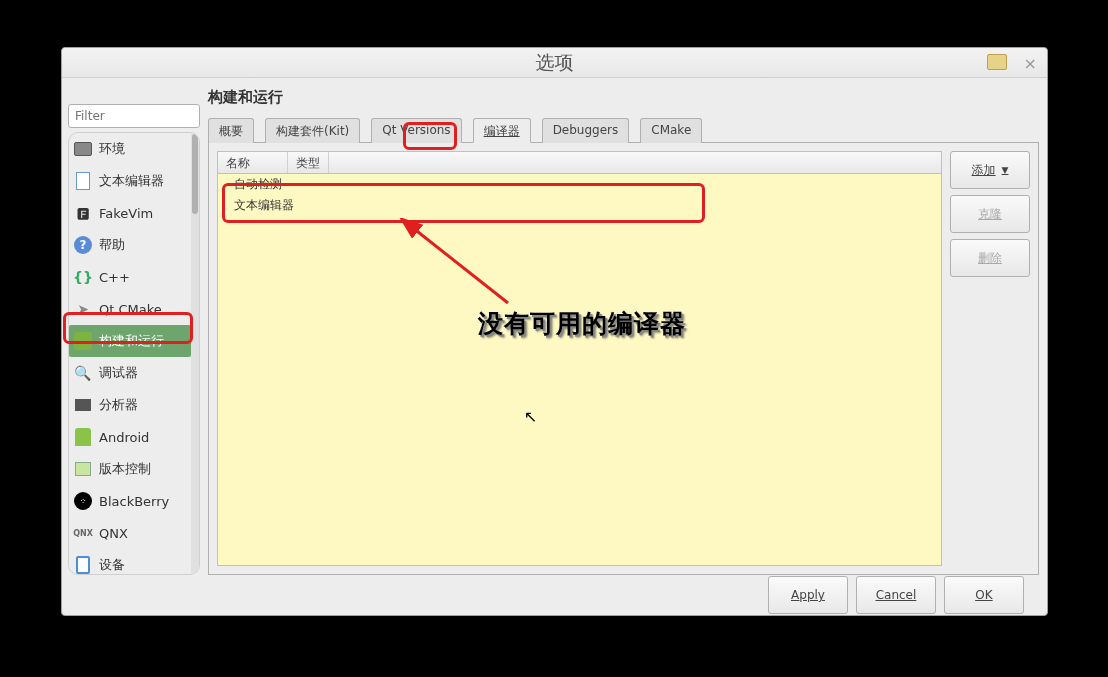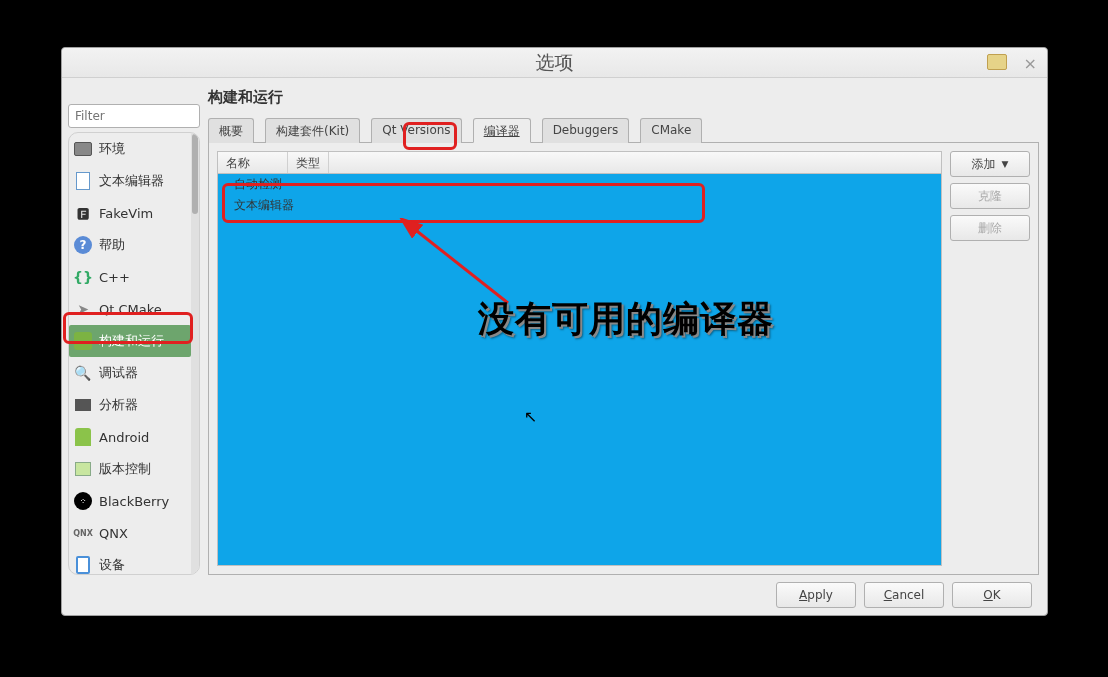--- a/index.html
+++ b/index.html
@@ -18,40 +18,40 @@
 .sb-item.selected { background: #6da56d; color: #fff; border-radius: 2px; }
 .sb-icon { width: 20px; height: 20px; display: flex; align-items: center; justify-content: center; font-size: 14px; }
 .sb-scrollbar { position: absolute; right: 0; top: 0; width: 8px; height: 100%; background: #e0e0e0; }
 .sb-thumb { width: 6px; margin: 1px; height: 80px; background: #b0b0b0; border-radius: 3px; }
 .main { flex: 1; display: flex; flex-direction: column; }
 .page-title { font-size: 15px; font-weight: bold; color: #333; padding: 4px 0 10px 0; }
 .tabs { display: flex; gap: 11px; height: 26px; border-bottom: 1px solid #b0b0b0; }
 .tab { padding: 4px 10px; font-size: 12px; color: #444; background: #e0e0e0; border: 1px solid #b0b0b0; border-bottom: none; border-radius: 3px 3px 0 0; cursor: pointer; position: relative; top: 1px; }
 .tab.active { background: #ededed; border-bottom: 1px solid #ededed; text-decoration: underline; }
 .tab-content { flex: 1; background: #ededed; border: 1px solid #b0b0b0; border-top: none; padding: 8px; display: flex; gap: 8px; position: relative; }
-.tree-area { flex: 1; background: #0ea5e9; border: 1px solid #c0c0c0; display: flex; flex-direction: column; position: relative; }
+.tree-area { flex: 1; background: #fef9c3; border: 1px solid #c0c0c0; display: flex; flex-direction: column; position: relative; }
 .tree-header { display: flex; height: 22px; background: linear-gradient(#f8f8f8,#e8e8e8); border-bottom: 1px solid #c0c0c0; }
 .th-col { padding: 3px 8px; font-size: 12px; color: #444; border-right: 1px solid #d0d0d0; }
 .th-col.name { width: 70px; }
 .tree-body { flex: 1; position: relative; }
 .tree-row { padding: 2px 16px; font-size: 12px; color: #333; }
 .side-buttons { width: 80px; display: flex; flex-direction: column; gap: 6px; }
-.btn { height: 26px; background: linear-gradient(#fafafa,#e8e8e8); border: 1px solid #b0b0b0; border-radius: 3px; font-size: 12px; color: #444; cursor: pointer; display: flex; align-items: center; justify-content: center; position: relative; }
+.btn { height: 38px; background: linear-gradient(#fafafa,#e8e8e8); border: 1px solid #b0b0b0; border-radius: 3px; font-size: 12px; color: #444; cursor: pointer; display: flex; align-items: center; justify-content: center; position: relative; text-decoration: underline; }
 .btn.disabled { color: #aaa; text-align: center; }
 .btn .dropdown-arrow { margin-left: 6px; font-size: 9px; }
-.footer { height: 40px; display: flex; justify-content: flex-end; align-items: center; gap: 8px; padding: 0 15px; }
+.footer { height: 40px; display: flex; justify-content: flex-end; align-items: center; gap: 8px; padding: 0 23px; }
 .footer .btn { width: 80px; }
 .footer .btn .underline { text-decoration: underline; }
 
 
 .red-box { position: absolute; border: 3px solid #e02020; border-radius: 6px; pointer-events: none; }
 .anno-tab { left: 403px; top: 122px; width: 54px; height: 28px; }
 .anno-tree { left: 222px; top: 183px; width: 483px; height: 40px; }
 .anno-sidebar { left: 63px; top: 312px; width: 130px; height: 32px; }
-.anno-text { position: absolute; left: 478px; top: 295px; font-size: 36px; font-weight: bold; color: #000; text-shadow: 2px 2px 0 #888, 3px 3px 2px rgba(0,0,0,0.4); pointer-events: none; letter-spacing: 1px; }
+.anno-text { position: absolute; left: 478px; top: 307px; font-size: 25px; font-weight: bold; color: #000; text-shadow: 2px 2px 0 #888, 3px 3px 2px rgba(0,0,0,0.4); pointer-events: none; letter-spacing: 1px; }
 .anno-arrow { position: absolute; left: 398px; top: 218px; pointer-events: none; }
 .cursor { position: absolute; left: 524px; top: 407px; font-size: 16px; color: #000; pointer-events: none; }
 
 
 .ico-monitor { width:18px; height:14px; border:1px solid #555; background:#888; border-radius:2px; }
 .ico-doc { width:14px; height:18px; border:1px solid #6699cc; background:#fff; }
 .ico-help { width:18px; height:18px; border-radius:50%; background:#5a8bd6; color:#fff; display:flex; align-items:center; justify-content:center; font-size:12px; font-weight:bold; }
 .ico-braces { color:#3a6; font-weight:bold; }
 .ico-arrow { color:#888; }
 .ico-qt { width:18px; height:18px; background:#7cb342; border-radius:3px; }

